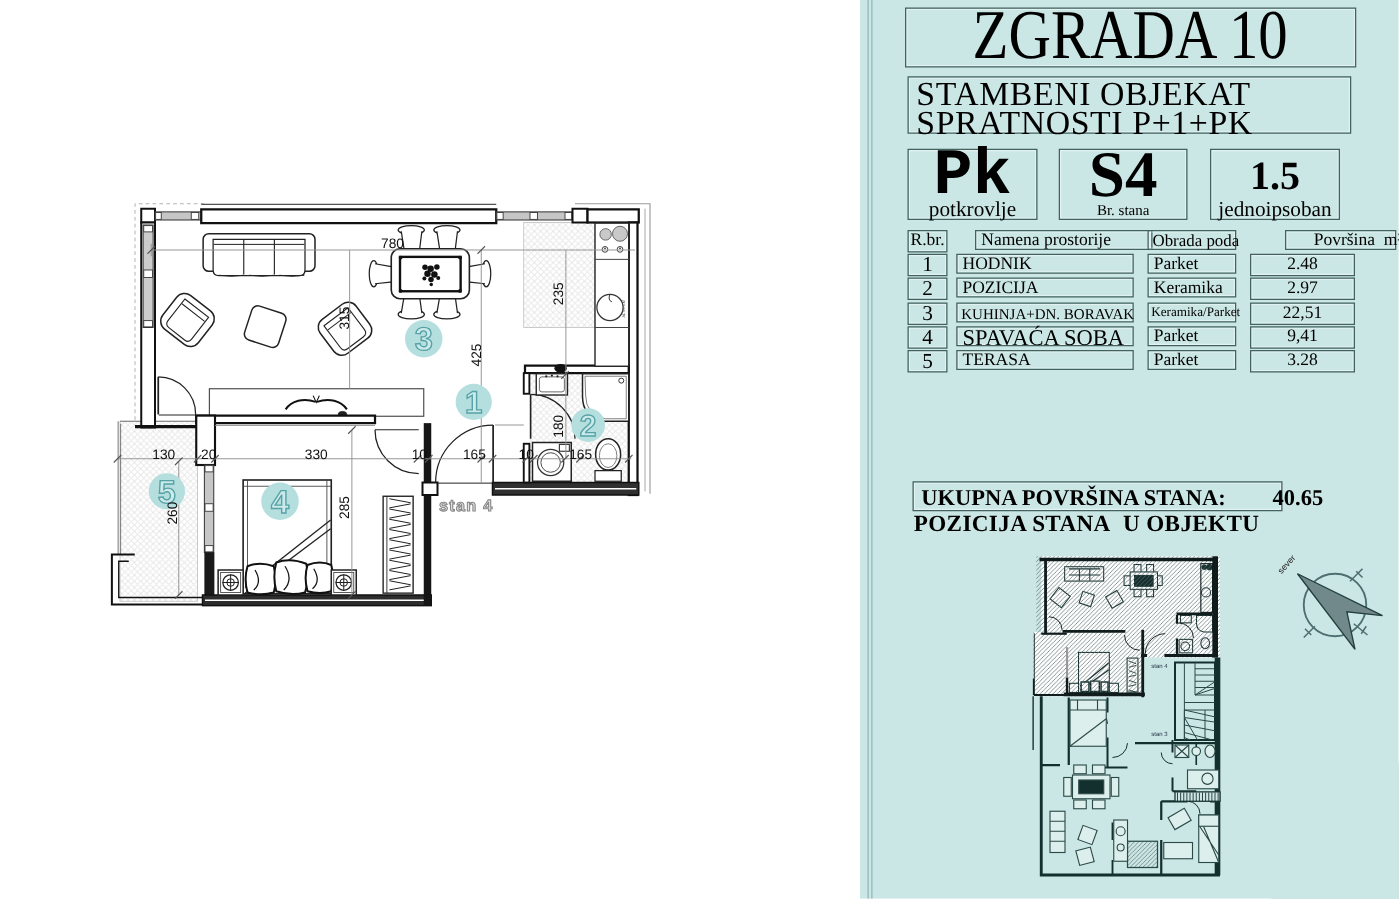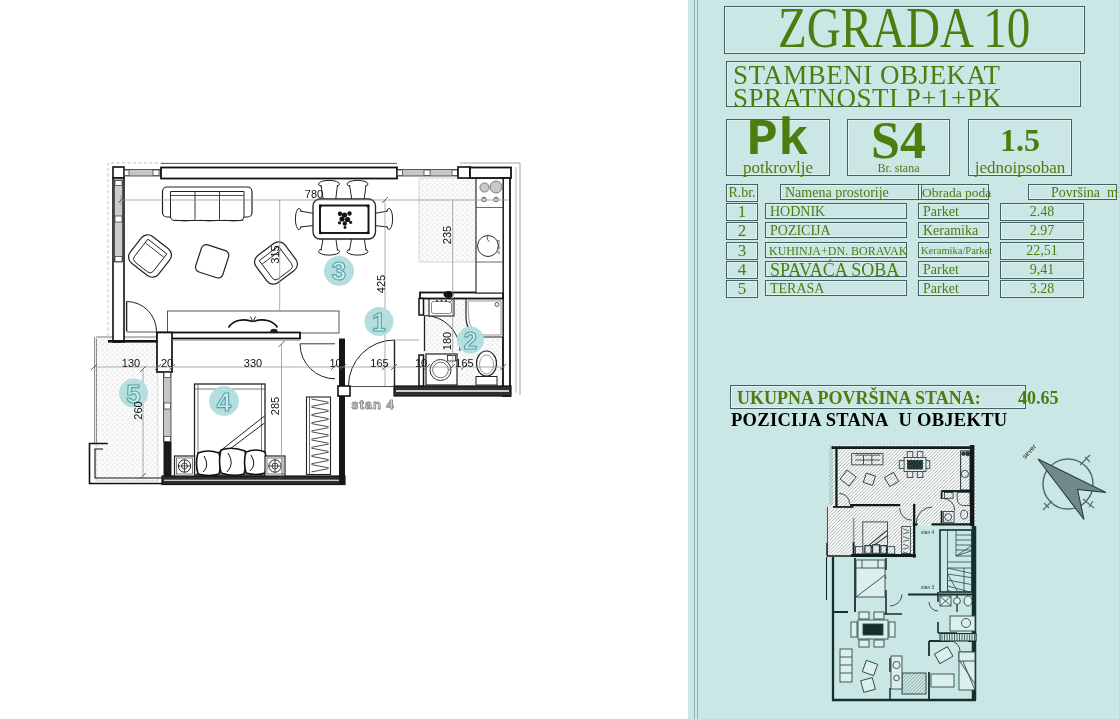--- a/index.html
+++ b/index.html
@@ -1,20 +1,20 @@
 <!DOCTYPE html>
 <html><head>
 <meta charset="utf-8">
 <style>
   html,body{margin:0;padding:0;}
   body{width:1119px;height:719px;background:#ffffff;position:relative;overflow:hidden;
        font-family:"Liberation Serif", serif;}
   .abs{position:absolute;}
   .panel{left:688px;top:0;width:431px;height:719px;background:#cbe7e5;}
-  .pbox{border:1px solid #41625f;white-space:nowrap;box-shadow:inset 0 0 0 1px rgba(255,255,255,.45);color:#4d7c0f;}
+  .pbox{border:1px solid #41625f;white-space:nowrap;box-shadow:inset 0 0 0 1px rgba(255,255,255,.45);color:#000000;}
   .ser{font-family:"Liberation Serif", serif;}
 </style>
 </head>
 <body>
 
 <div class="abs panel"></div>
 
 <div class="abs" style="left:694px;top:0;width:1px;height:719px;background:#8fb6b4;"></div>
 <div class="abs" style="left:697px;top:0;width:1px;height:719px;background:#8fb6b4;"></div>
 

